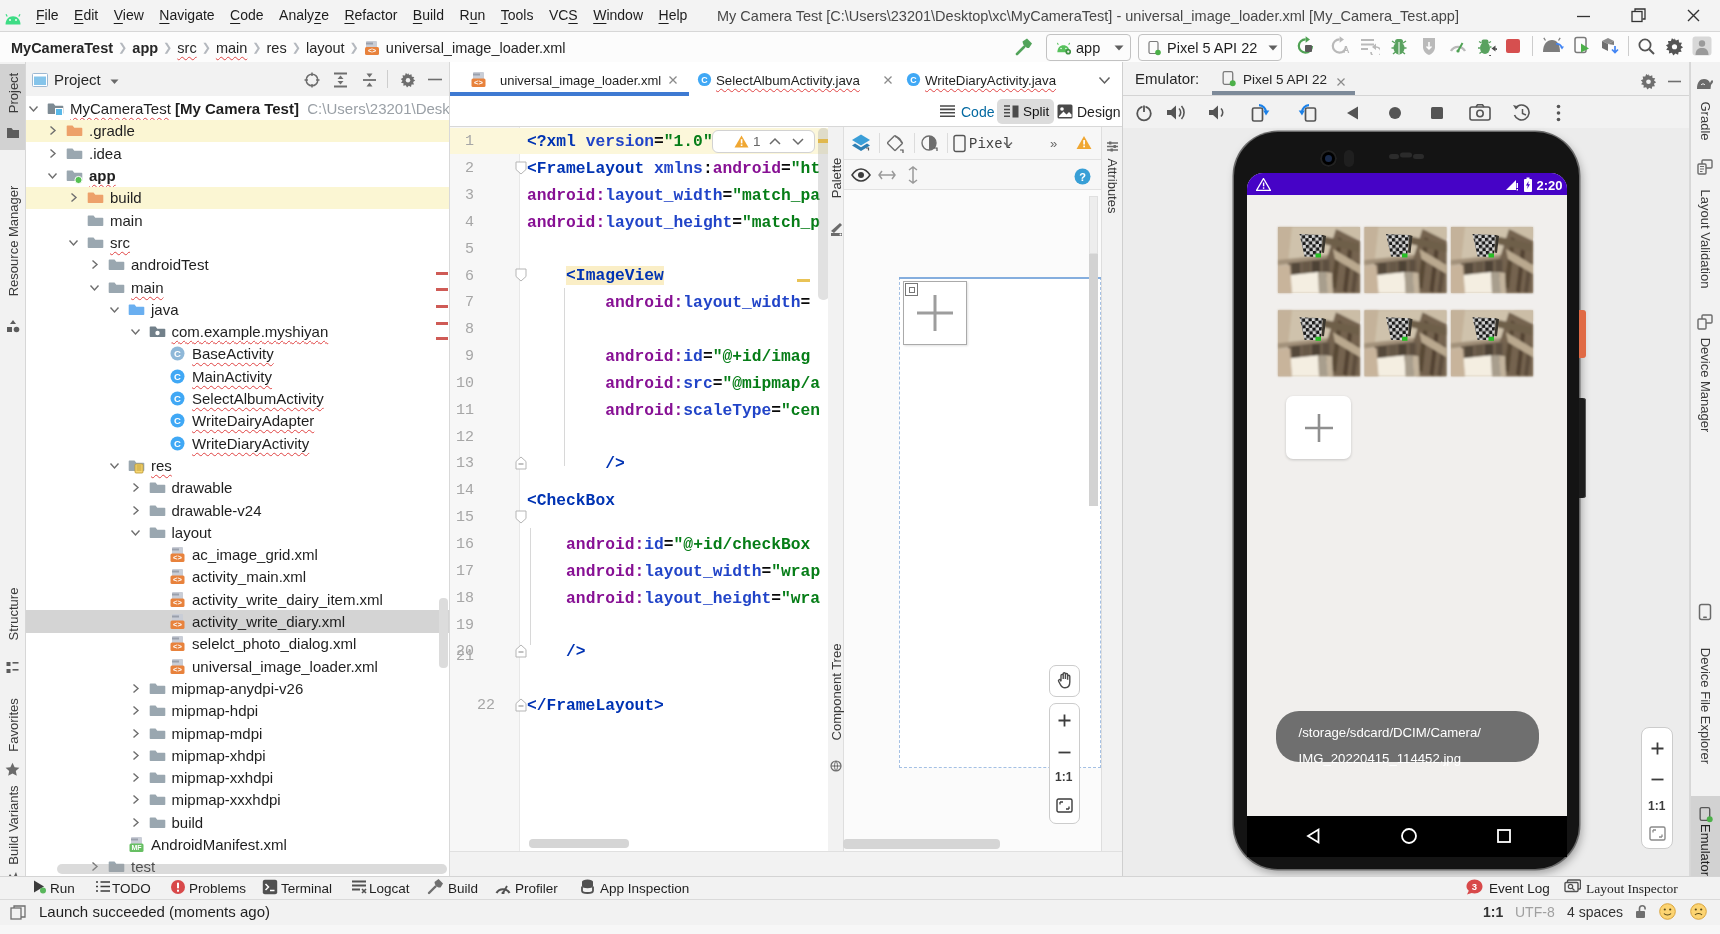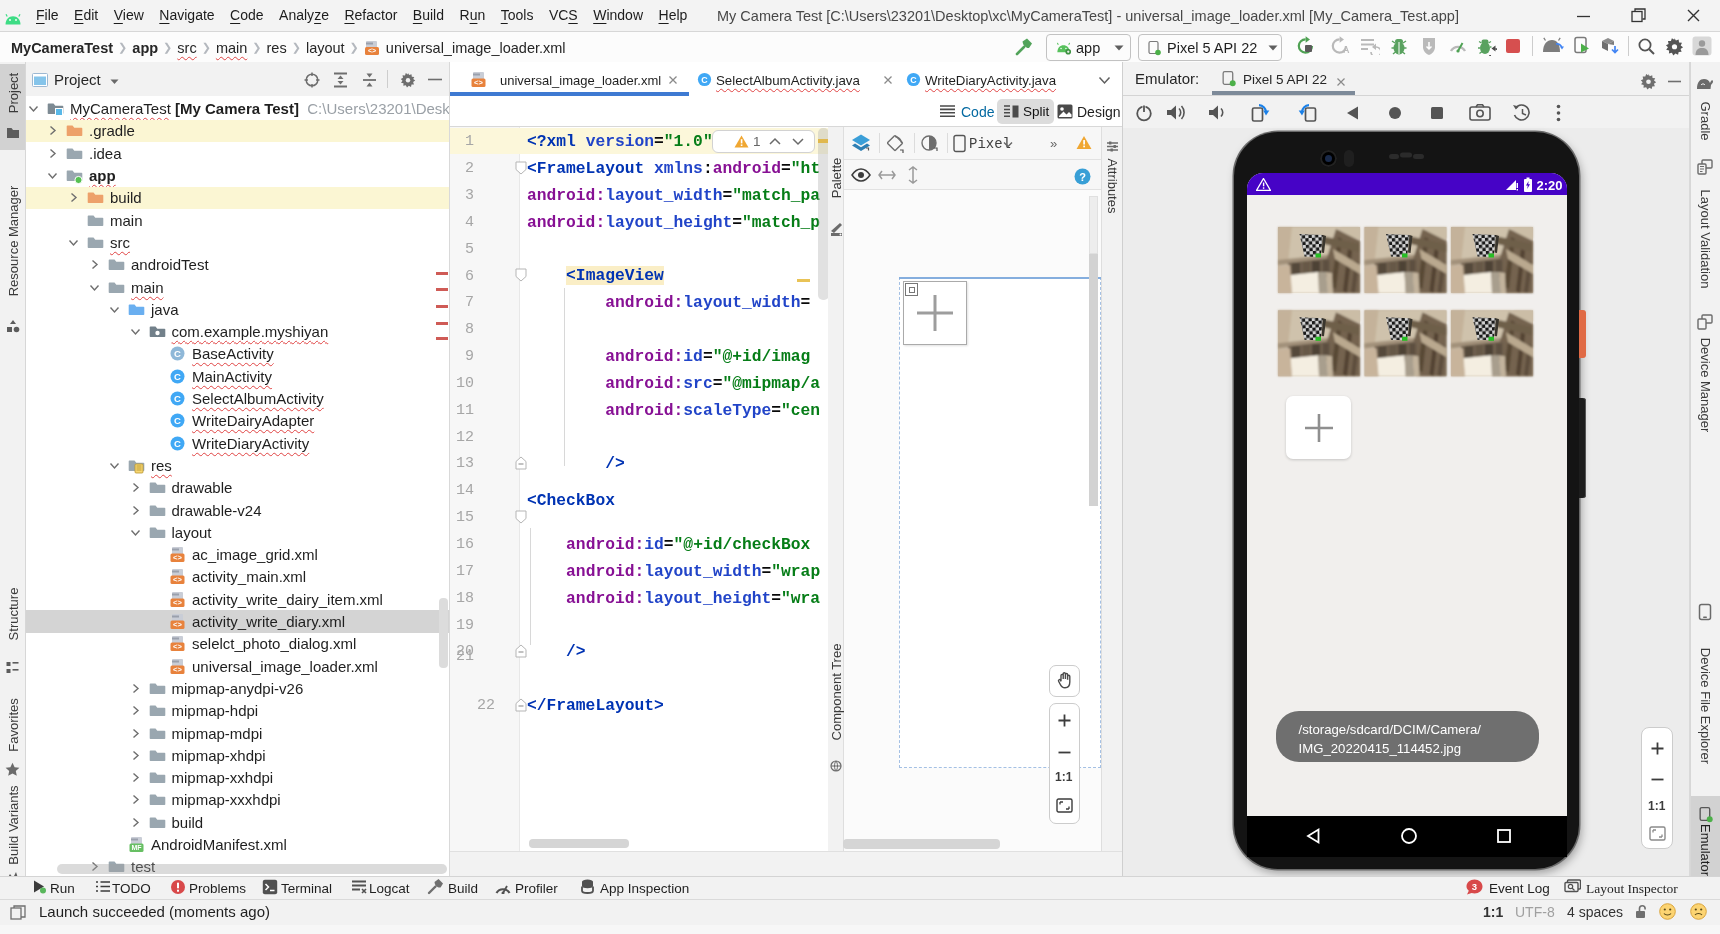--- a/index.html
+++ b/index.html
@@ -1003,21 +1003,21 @@
         <use href="#photo" x="204" y="54"></use>
         <use href="#photo" x="31" y="137.3"></use>
         <use href="#photo" x="117.5" y="137.3"></use>
         <use href="#photo" x="204" y="137.3"></use>
       </svg>
       <div class="abs" style="left:39px;top:222.5px;width:65.5px;height:63.5px;background:#fff;border-radius:7px;box-shadow:0 1px 3px rgba(0,0,0,0.18);"></div>
       <svg class="abs" style="left:53px;top:237px;" width="38" height="36" viewBox="0 0 38 36">
         <path d="M19 4 V32 M5 18 H33" stroke="#8f8f8f" stroke-width="2.6"></path>
       </svg>
       <div class="abs" style="left:29.5px;top:538px;width:263px;height:51px;background:#6f6f6f;border-radius:23px;"></div>
-      <div class="abs" style="left:52px;top:547px;width:240px;font-size:13.2px;line-height:19px;color:#fff;font-family:'Liberation Sans';">/storage/sdcard/DCIM/Camera/<br>IMG_20220415_114452.jpg</div>
+      <div class="abs" style="left:52px;top:547px;width:240px;font-size:13.2px;line-height:26px;color:#fff;font-family:'Liberation Sans';">/storage/sdcard/DCIM/Camera/<br>IMG_20220415_114452.jpg</div>
     </div>
   <div class="abs" style="left:1246.5px;top:816px;width:320.5px;height:41px;background:#000;"></div>
   <svg class="abs" style="left:1305px;top:827px;" width="16" height="18" viewBox="0 0 16 18">
       <path d="M13.5 2.5 V15.5 L3 9 Z" fill="none" stroke="#fff" stroke-width="1.8"></path>
     </svg>
   <svg class="abs" style="left:1400px;top:827px;" width="18" height="18" viewBox="0 0 18 18">
       <circle cx="9" cy="9" r="7" fill="none" stroke="#fff" stroke-width="1.8"></circle>
     </svg>
   <svg class="abs" style="left:1496px;top:828px;" width="16" height="16" viewBox="0 0 16 16">
       <rect x="2" y="2" width="12" height="12" fill="none" stroke="#fff" stroke-width="1.8"></rect>

